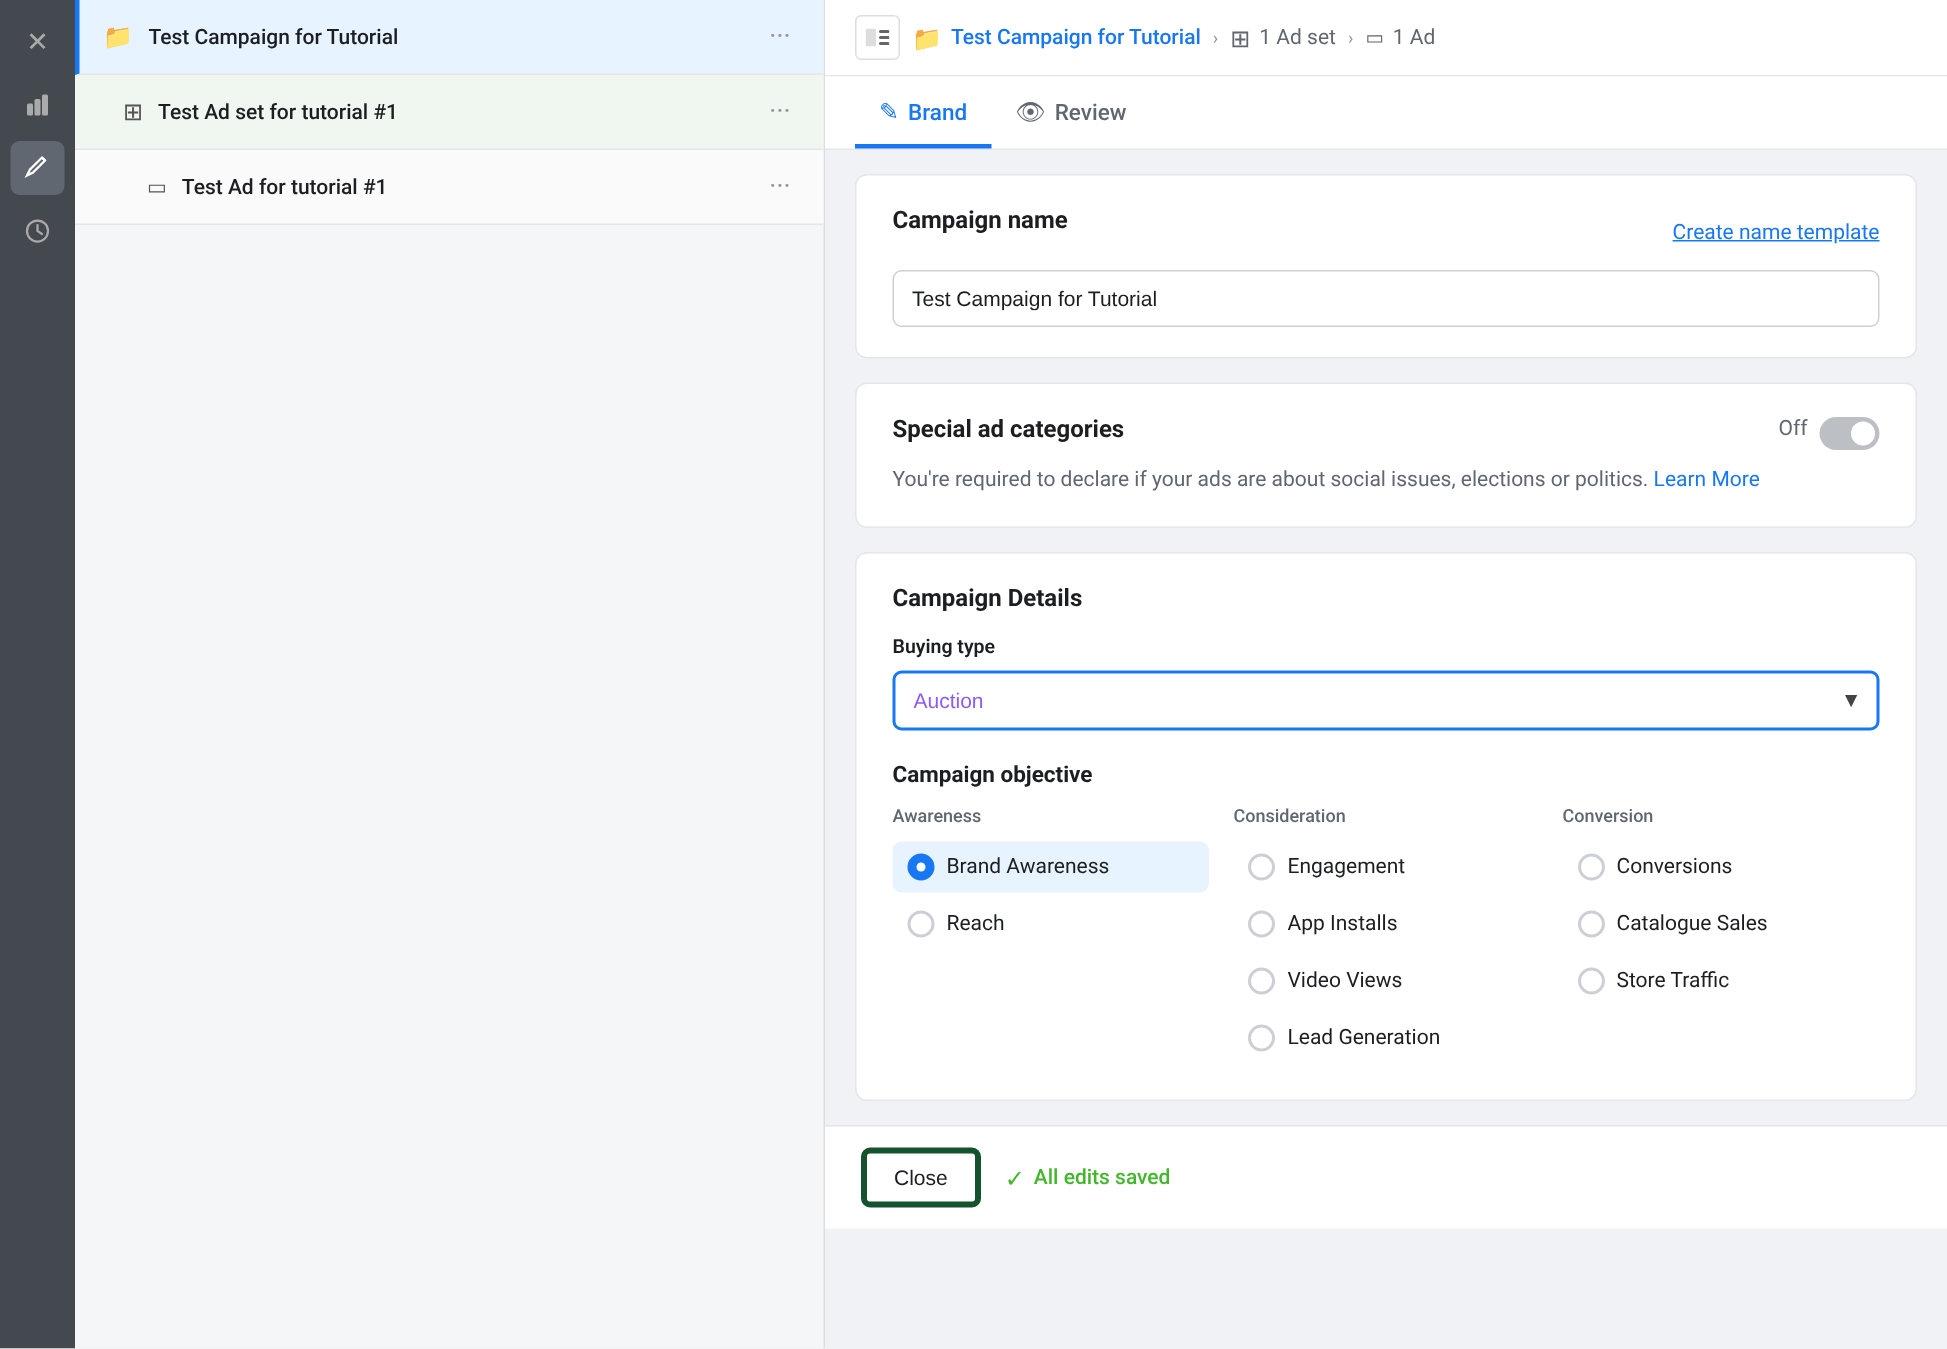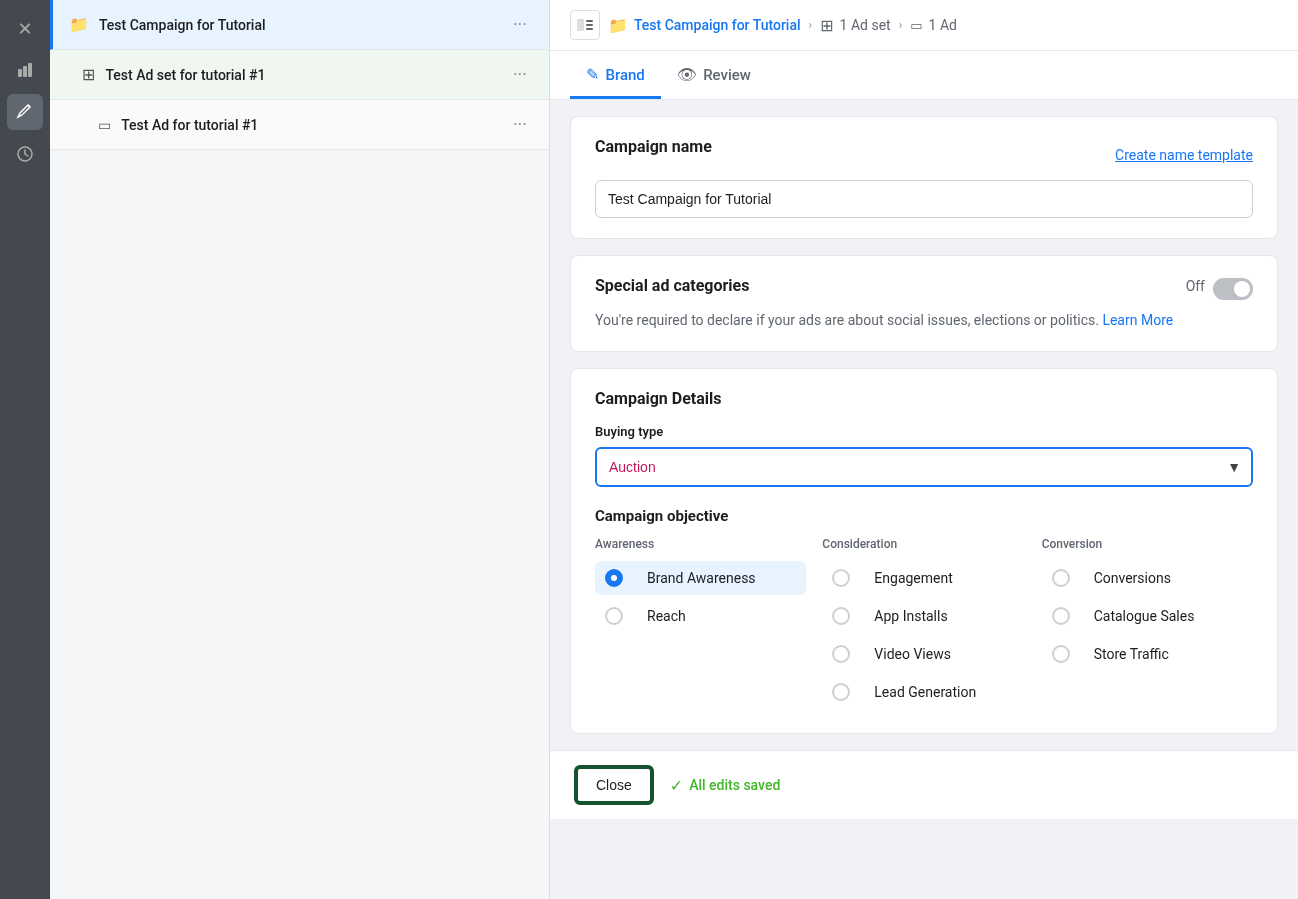--- a/index.html
+++ b/index.html
@@ -193,21 +193,21 @@
     
     .select-wrapper {
       position: relative;
     }
     .select-input {
       width: 100%;
       padding: 10px 36px 10px 12px;
       border: 2px solid #1877f2;
       border-radius: 6px;
       font-size: 14px;
-      color: #be185d;
+      color: #8b5cf6;
       appearance: none;
       background: white;
       cursor: pointer;
       outline: none;
     }
     .select-arrow {
       position: absolute;
       right: 12px; top: 50%;
       transform: translateY(-50%);
       color: #444;
@@ -232,21 +232,21 @@
     .objective-column:first-child { padding-left: 0; }
     .column-header {
       font-size: 12px;
       color: #606770;
       margin-bottom: 10px;
       font-weight: 500;
     }
     .radio-option {
       display: flex;
       align-items: center;
-      gap: 24px;
+      gap: 8px;
       padding: 8px 10px;
       border-radius: 6px;
       cursor: pointer;
       margin-bottom: 4px;
     }
     .radio-option.selected { background: #e7f3ff; }
     .radio-circle {
       width: 18px; height: 18px;
       border-radius: 50%;
       border: 2px solid #ccd0d5;

